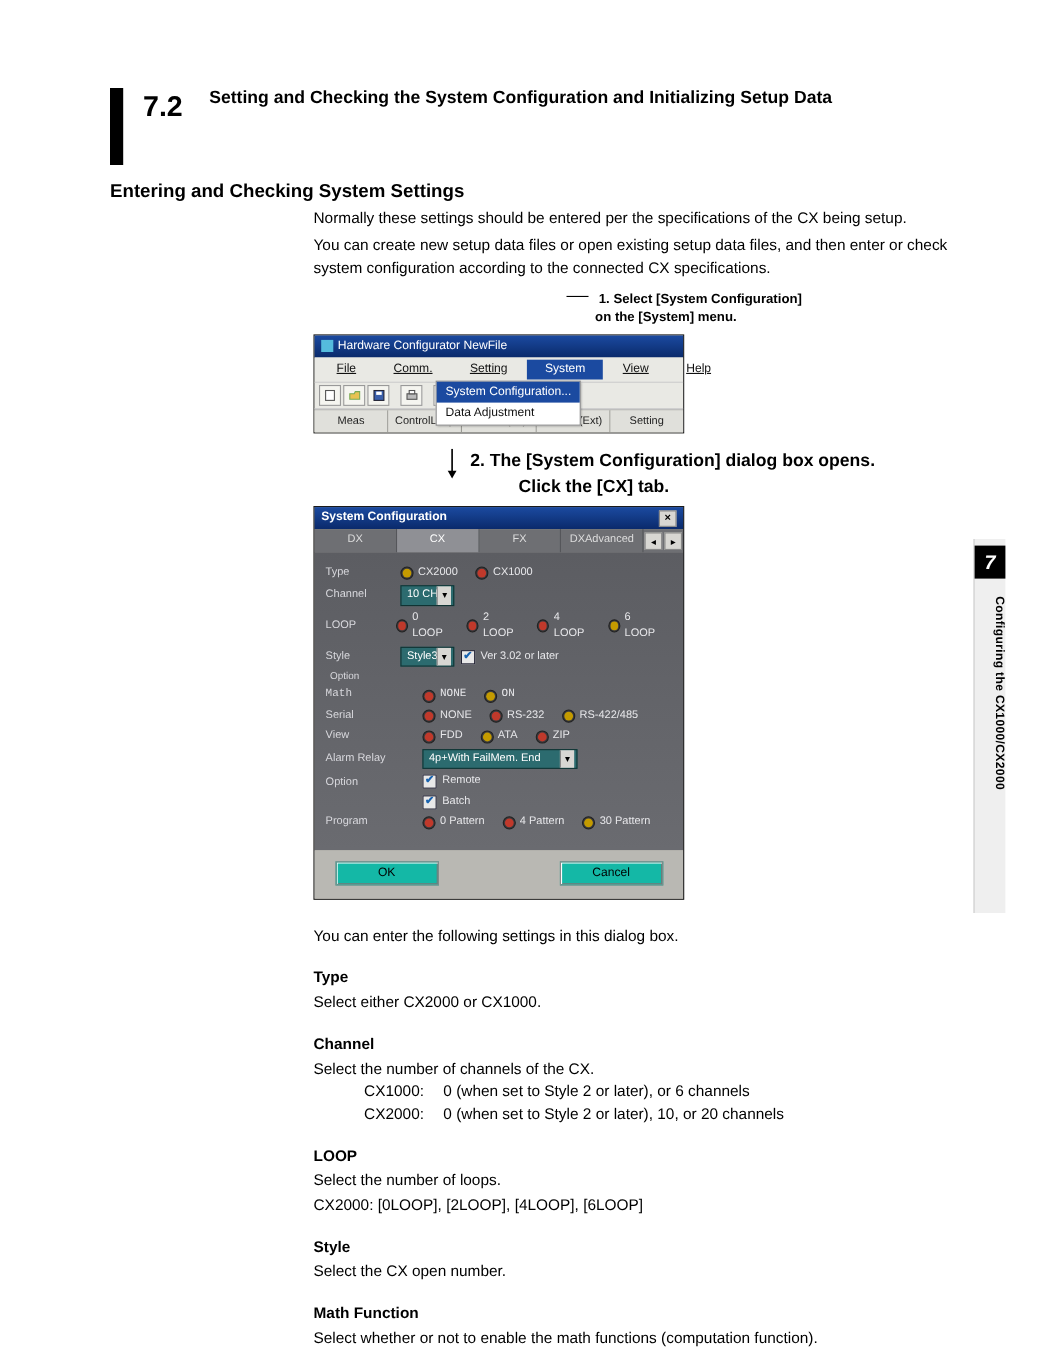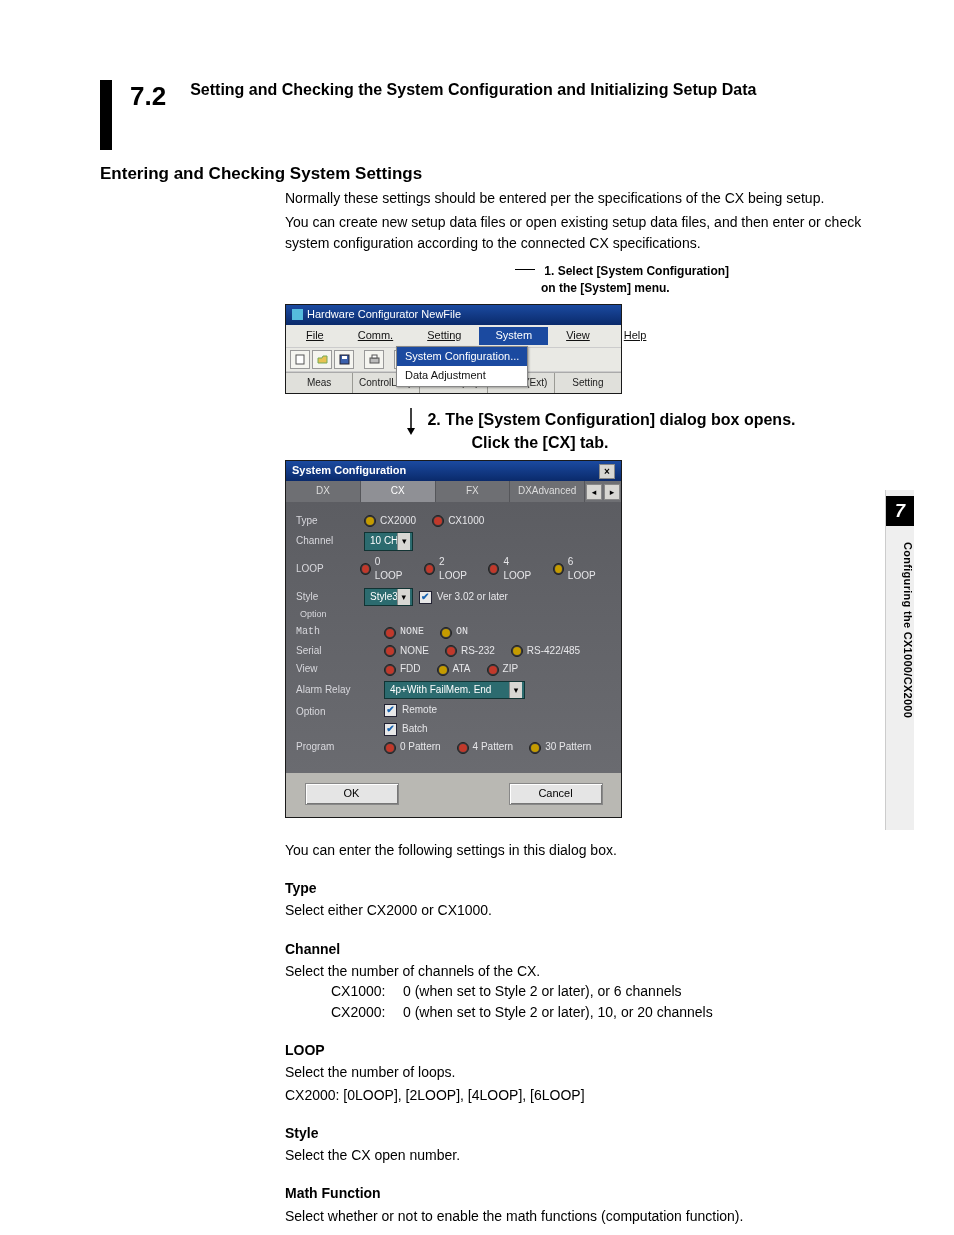--- a/index.html
+++ b/index.html
@@ -185,21 +185,21 @@
   .chk .box{
     width:11px;height:11px;border:1px solid #223;background:#e8e8e8;
     display:inline-flex;align-items:center;justify-content:center;
     font-size:10px;color:#1863b0;font-weight:bold;
   }
   .dlg .btnbar{
     background:var(--dlg-body);padding:10px 0 12px 0;
     display:flex;justify-content:center;gap:110px;
   }
   .winbtn{
-    min-width:64px;padding:2px 14px;background:#e5e5e5;border:1px solid #888;
+    min-width:64px;padding:2px 14px;background:#14b8a6;border:1px solid #888;
     font-size:11px;color:#000;text-align:center;
     box-shadow:1px 1px 0 #fff inset, -1px -1px 0 #777 inset;
   }
 
   .subhead{font-weight:bold;font-size:14px;margin-top:18px;}
   .subtext{font-size:14px;margin:2px 0 0 0;}
   .ch-row{display:flex;font-size:14px;}
   .ch-row .k{width:72px;margin-left:46px;}
 </style>
 </head>

